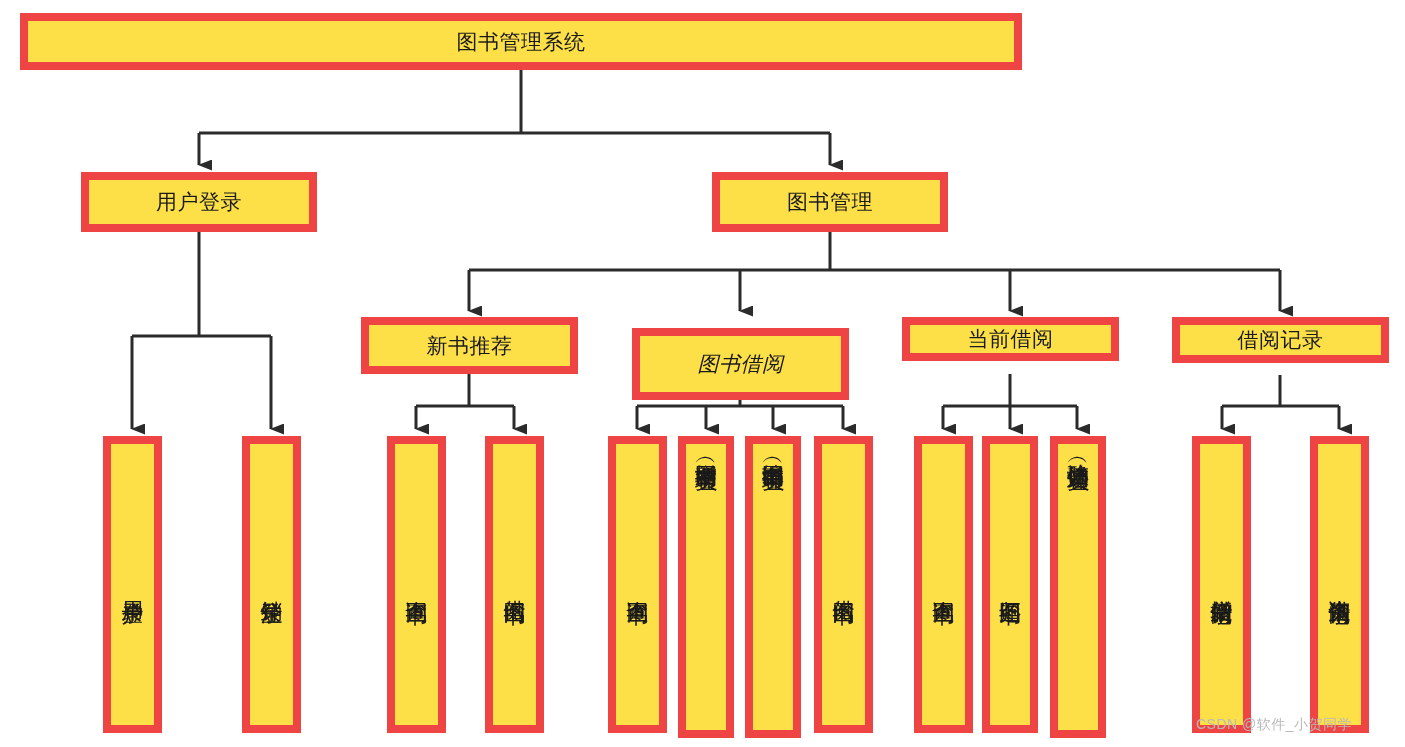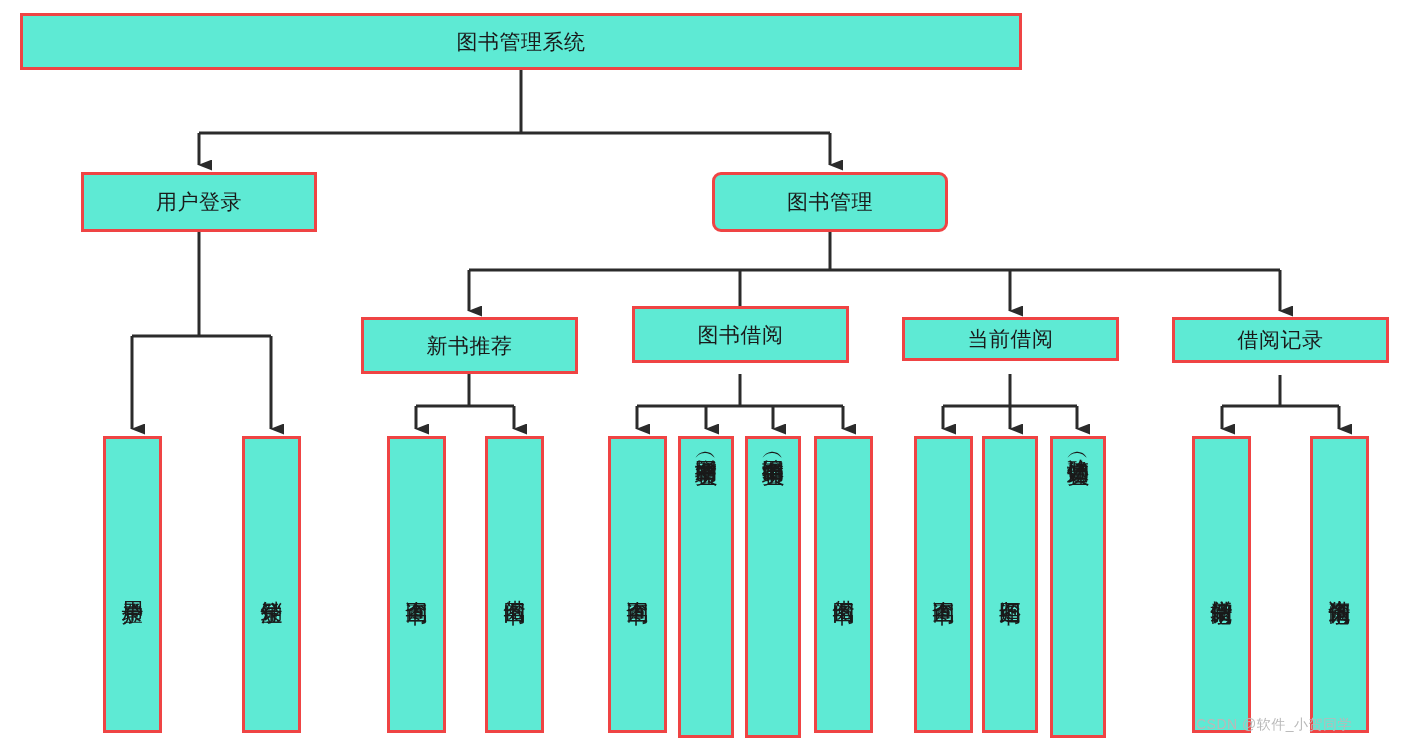--- a/index.html
+++ b/index.html
@@ -22,22 +22,22 @@
     position: absolute;
     left: 0;
     top: 0;
     width: 1405px;
     height: 747px;
     pointer-events: none;
   }
   .node {
     position: absolute;
     box-sizing: border-box;
-    background: #5eead4;
-    border: 3px solid #ef4444;
+    background: #fde047;
+    border: 8px solid #ef4444;
     display: flex;
     align-items: center;
     justify-content: center;
     color: #1a1a1a;
   }
   .node .label {
     display: block;
     text-align: center;
     line-height: 1.12;
     letter-spacing: 0.5px;
@@ -132,29 +132,29 @@
   </svg>
 
   <div class="node horiz root" style="left:20px; top:13px; width:1002px; height:57px;">
     <span class="label">图书管理系统</span>
   </div>
 
   <div class="node horiz" style="left:81px; top:172px; width:236px; height:60px;">
     <span class="label">用户登录</span>
   </div>
 
-  <div class="node horiz" style="left:712px; top:172px; width:236px; height:60px;border-radius:9px;">
+  <div class="node horiz" style="left:712px; top:172px; width:236px; height:60px;">
     <span class="label">图书管理</span>
   </div>
 
   <div class="node horiz" style="left:361px; top:317px; width:217px; height:57px;align-items:center;">
     <span class="label">新书推荐</span>
   </div>
 
-  <div class="node horiz" style="left:632px; top:306px; width:217px; height:57px;">
+  <div class="node horiz" style="left:632px; top:328px; width:217px; height:72px;font-style:italic;">
     <span class="label">图书借阅</span>
   </div>
 
   <div class="node horiz" style="left:902px; top:317px; width:217px; height:44px;">
     <span class="label">当前借阅</span>
   </div>
 
   <div class="node horiz" style="left:1172px; top:317px; width:217px; height:46px;">
     <span class="label">借阅记录</span>
   </div>

